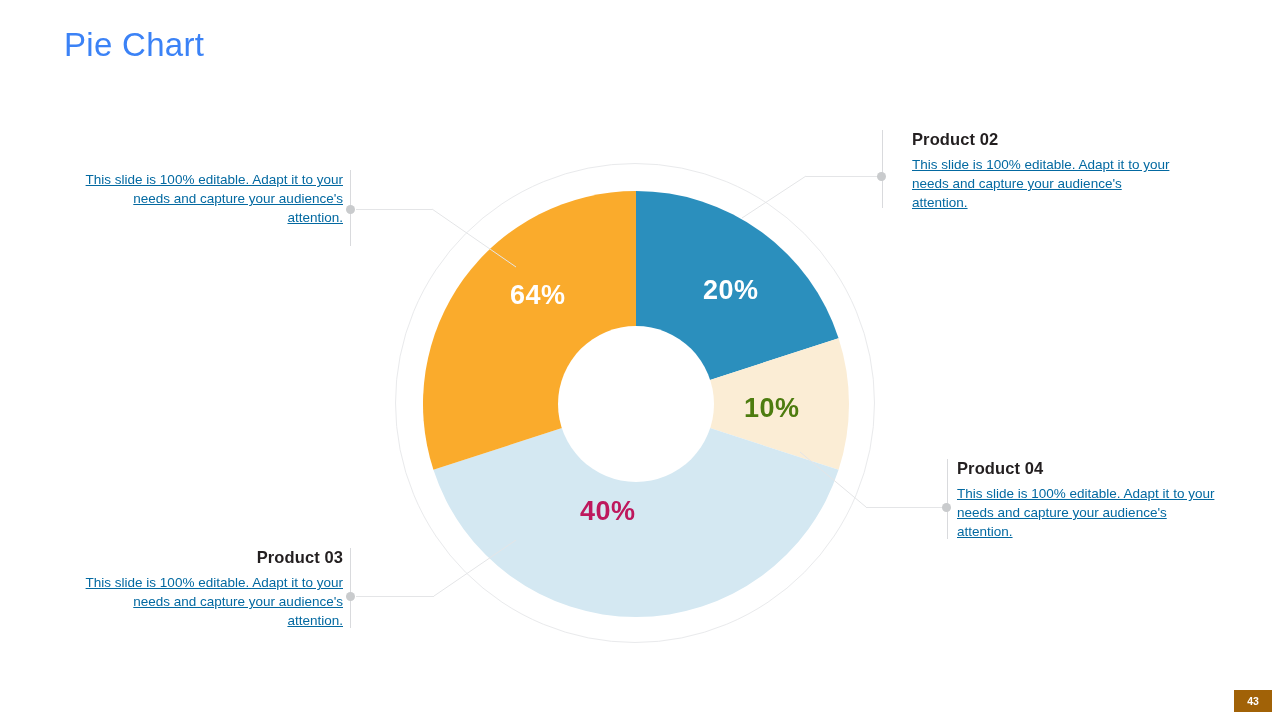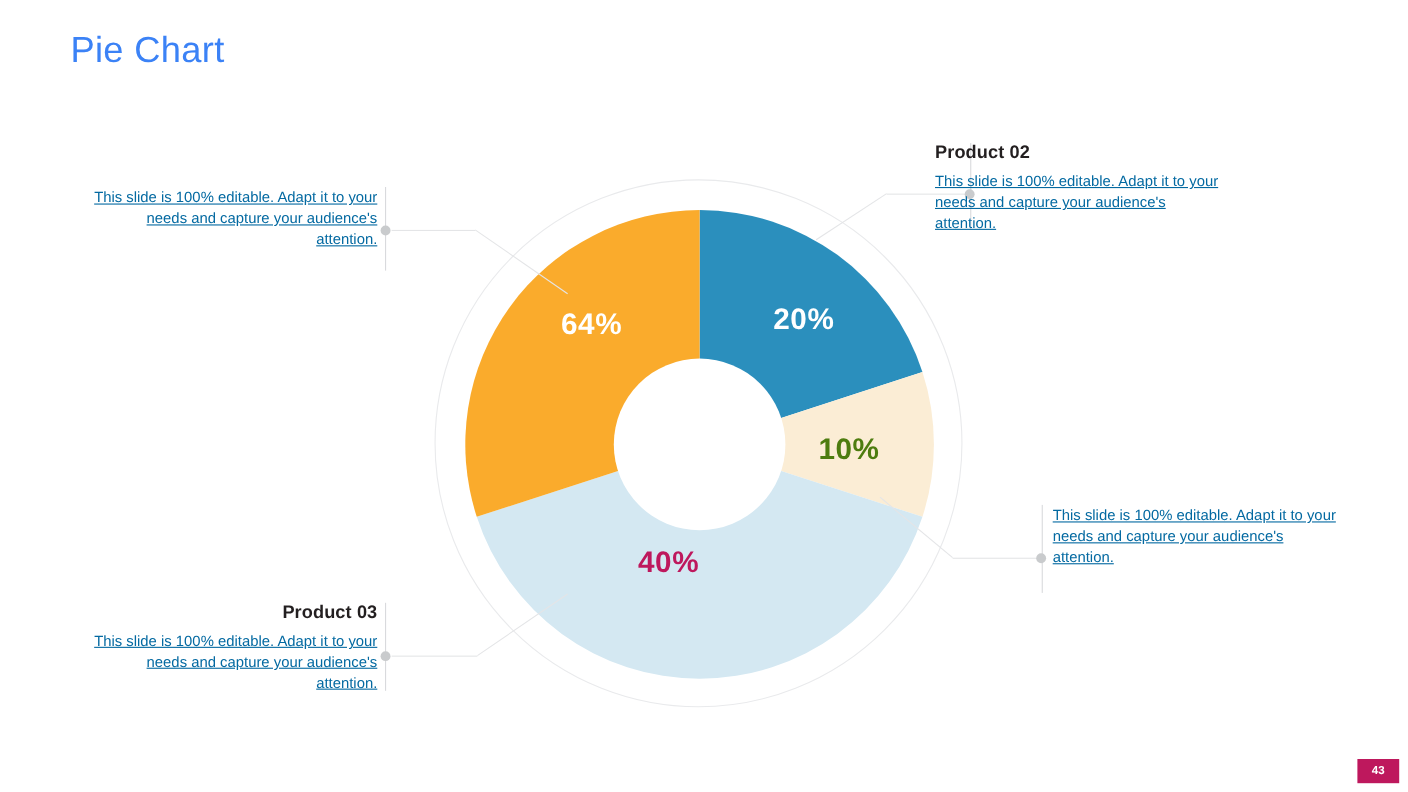--- a/index.html
+++ b/index.html
@@ -95,21 +95,21 @@
     font-size: 13.5px;
     line-height: 19px;
     color: #0369a1;
     font-family: "Liberation Sans", sans-serif;
     text-decoration: underline;
   }
   .align-right { text-align: right; }
   .align-left  { text-align: left; }
 
   .callout-01 { left: 78px;  top: 170px; width: 265px; }
-  .callout-02 { left: 850px; top: 130px; width: 262px; }
+  .callout-02 { left: 912px; top: 130px; width: 262px; }
   .callout-03 { left: 78px;  top: 548px; width: 265px; }
   .callout-04 { left: 957px; top: 459px; width: 262px; }
 
   
   .vbar {
     position: absolute;
     width: 1px;
     background: #d9dadd;
   }
   .hline {
@@ -147,21 +147,21 @@
   .dot-04  { left: 942px; top: 503px; }
   .hline-04{ left: 866px; top: 507px; width: 77px; }
 
   
   .page-badge {
     position: absolute;
     right: 8px;
     bottom: 8px;
     width: 38px;
     height: 22px;
-    background: #be185d;
+    background: #a16207;
     color: #ffffff;
     font-size: 10.5px;
     font-weight: 700;
     display: flex;
     align-items: center;
     justify-content: center;
     font-family: "Liberation Sans", sans-serif;
   }
 </style>
 </head>
@@ -225,16 +225,17 @@
   <div class="c-title">Product 02</div>
   <div class="c-body">This slide is 100% editable. Adapt it to your needs and capture your audience's attention.</div>
 </div>
 
 <div class="callout callout-03 align-right">
   <div class="c-title">Product 03</div>
   <div class="c-body">This slide is 100% editable. Adapt it to your needs and capture your audience's attention.</div>
 </div>
 
 <div class="callout callout-04 align-left">
+  <div class="c-title">Product 04</div>
   <div class="c-body">This slide is 100% editable. Adapt it to your needs and capture your audience's attention.</div>
 </div>
 
 <div class="page-badge">43</div>
 
 </body></html>

